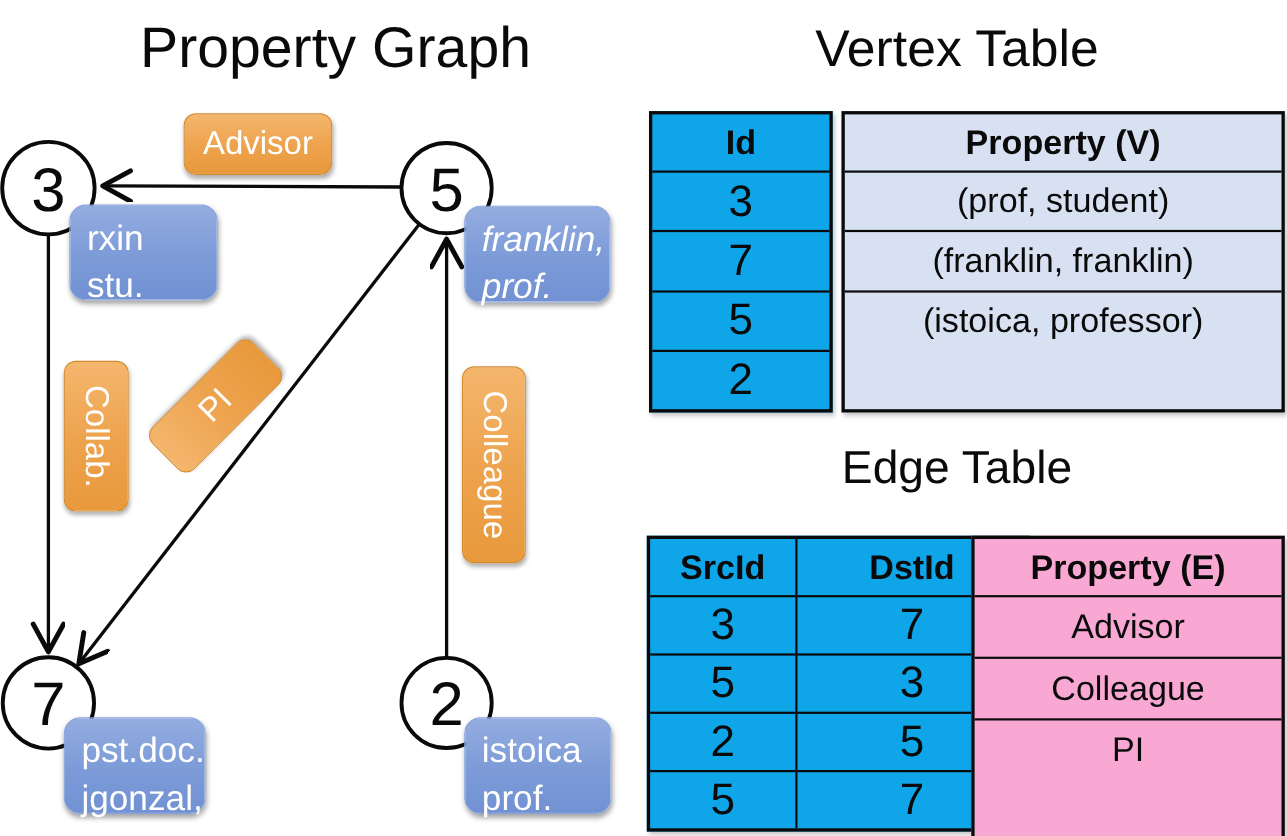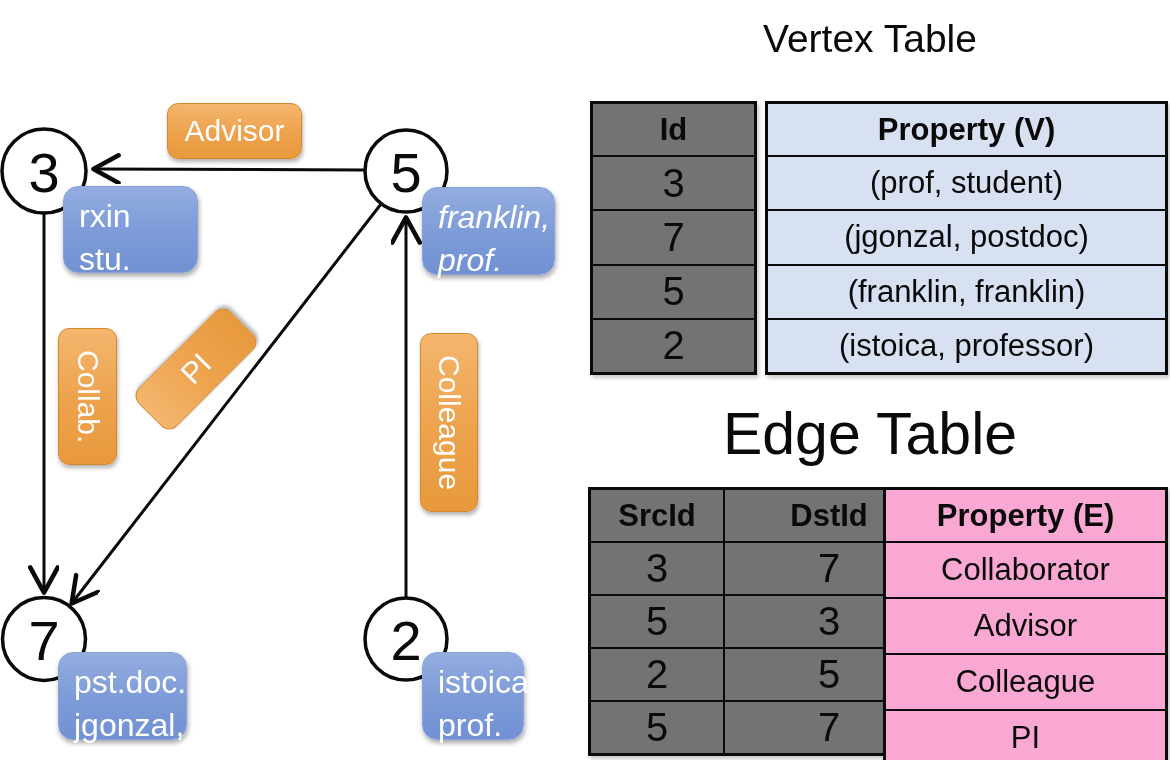--- a/index.html
+++ b/index.html
@@ -2,22 +2,22 @@
 <html><head>
 <meta charset="utf-8">
 <style>
   html,body{margin:0;padding:0;background:#ffffff;}
   .stage{
     position:relative;width:1170px;height:760px;overflow:hidden;
     background:#ffffff;font-family:"Liberation Sans","DejaVu Sans",sans-serif;color:#0a0a0a;
   }
   .title{position:absolute;text-align:center;font-weight:300;color:#0a0a0a;letter-spacing:0px;line-height:1.1;}
   .title.pg{left:10px;top:16px;width:590px;font-size:52px;}
-  .title.vt{left:570px;top:18px;width:600px;font-size:39px;}
-  .title.et{left:570px;top:402px;width:600px;font-size:59px;}
+  .title.vt{left:570px;top:18px;width:600px;font-size:47px;}
+  .title.et{left:570px;top:402px;width:600px;font-size:42px;}
 
   .graph-svg{position:absolute;left:0;top:0;z-index:1;}
 
   .edge-label{
     position:absolute;z-index:2;display:flex;align-items:center;justify-content:center;
     background:linear-gradient(180deg,#f4b66d 0%,#eda24c 55%,#e8993c 100%);
     border:1.5px solid #d28a2f;border-radius:11px;color:#ffffff;font-size:30px;
     box-shadow:1px 3px 4px rgba(0,0,0,0.30);
   }
   .edge-label.vertical{writing-mode:vertical-rl;text-orientation:mixed;}
@@ -25,39 +25,40 @@
 
   .node-prop{
     position:absolute;z-index:3;
     background:linear-gradient(180deg,#94ade0 0%,#7e9cd8 50%,#7191d3 100%);
     border:1.5px solid #87a2da;border-radius:15px;color:#ffffff;font-size:32px;line-height:1.34;
     padding:8px 0 0 15px;box-sizing:border-box;box-shadow:1px 3px 5px rgba(0,0,0,0.35);
   }
 
   .tsection{
     position:absolute;border:3px solid #0a0a0a;box-sizing:border-box;display:grid;
-    box-shadow:2px 3px 4px rgba(0,0,0,0.22);background:#737373;
+    box-shadow:2px 3px 4px rgba(0,0,0,0.22);background:#0ea5e9;
   }
   .tsection .cell{
     display:flex;align-items:center;justify-content:center;font-size:31px;color:#0a0a0a;
   }
   .tsection .cell.hdr{font-weight:700;font-size:31px;}
   .tsection .cell.num{font-size:40px;font-weight:300;}
   .tsection .cell.rowline{border-top:2.5px solid #0a0a0a;}
   .tsection .cell.colline{border-left:2.5px solid #0a0a0a;}
   .vt-id{left:590px;top:101px;width:167px;height:274px;grid-template-columns:1fr;grid-template-rows:51px repeat(4,1fr);}
   .vt-prop{left:765px;top:101px;width:403px;height:274px;background:#d8e1f2;grid-template-columns:1fr;grid-template-rows:51px repeat(4,1fr);}
   .et-ids{left:588px;top:487px;width:348px;height:269px;grid-template-columns:132px 1fr;grid-template-rows:51px repeat(4,1fr);}
   .et-prop{left:883px;top:487px;width:285px;height:281px;background:#f9a8d4;grid-template-columns:1fr;grid-template-rows:51px repeat(4,1fr);}
 </style>
 </head>
 <body>
 
 <div class="stage">
 
+  <div class="title pg">Property Graph</div>
   <div class="title vt">Vertex Table</div>
   <div class="title et">Edge Table</div>
 
   <svg class="graph-svg" width="560" height="760" viewBox="0 0 560 760">
     <defs>
       <marker id="arrow" viewBox="0 0 12 12" markerWidth="12" markerHeight="12" refX="9.2" refY="5" orient="auto" markerUnits="strokeWidth">
         <path d="M1,0.4 L9.4,5 L1,9.6" fill="none" stroke="#0a0a0a" stroke-width="1.5" stroke-linecap="round" stroke-linejoin="round"></path>
       </marker>
     </defs>
 
@@ -87,53 +88,51 @@
     <div>stu.</div>
   </div>
   <div class="node-prop" style="left:422px;top:187px;width:133px;height:88px;font-style:italic;">
     <div>franklin,</div>
     <div>prof.</div>
   </div>
   <div class="node-prop" style="left:58px;top:652px;width:129px;height:88px;">
     <div>pst.doc.</div>
     <div>jgonzal,</div>
   </div>
-  <div class="node-prop" style="left:422px;top:652px;width:102px;height:88px;">
+  <div class="node-prop" style="left:422px;top:652px;width:134px;height:88px;">
     <div>istoica</div>
     <div>prof.</div>
   </div>
 
   <div class="tsection vt-id">
     <div class="cell hdr">Id</div>
     <div class="cell num rowline">3</div>
     <div class="cell num rowline">7</div>
     <div class="cell num rowline">5</div>
     <div class="cell num rowline">2</div>
   </div>
   <div class="tsection vt-prop">
     <div class="cell hdr">Property (V)</div>
     <div class="cell rowline">(prof, student)</div>
-    <div class="cell rowline">(jgonzal, postdoc)</div>
     <div class="cell rowline">(franklin, franklin)</div>
     <div class="cell rowline">(istoica, professor)</div>
   </div>
 
   <div class="tsection et-ids">
     <div class="cell hdr">SrcId</div>
     <div class="cell hdr colline">DstId</div>
     <div class="cell num rowline">3</div>
     <div class="cell num rowline colline">7</div>
     <div class="cell num rowline">5</div>
     <div class="cell num rowline colline">3</div>
     <div class="cell num rowline">2</div>
     <div class="cell num rowline colline">5</div>
     <div class="cell num rowline">5</div>
     <div class="cell num rowline colline">7</div>
   </div>
   <div class="tsection et-prop">
     <div class="cell hdr">Property (E)</div>
-    <div class="cell rowline">Collaborator</div>
     <div class="cell rowline">Advisor</div>
     <div class="cell rowline">Colleague</div>
     <div class="cell rowline">PI</div>
   </div>
 
 </div>
 
 </body></html>

